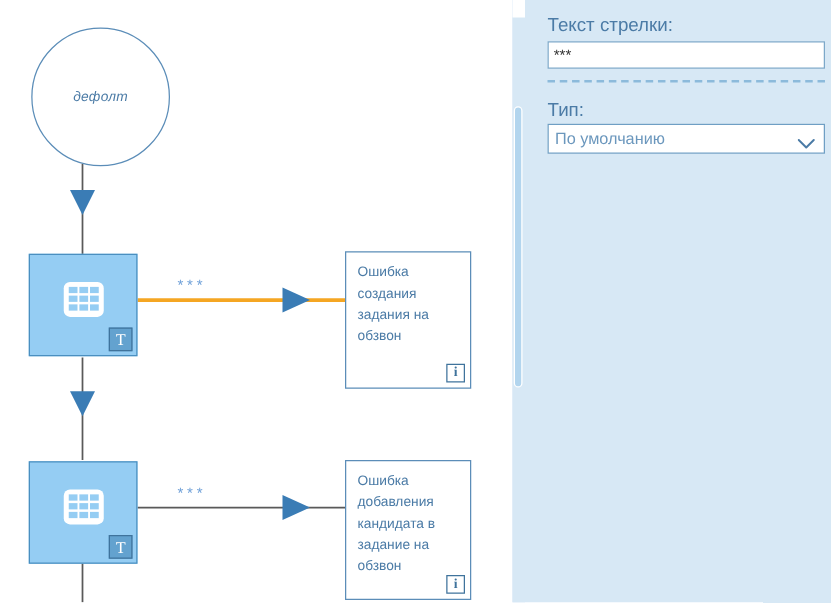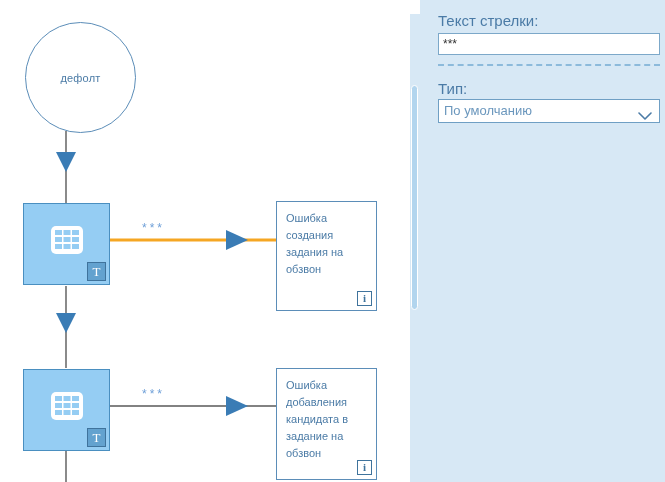--- a/index.html
+++ b/index.html
@@ -217,21 +217,21 @@
 
     <line x1="66" y1="450" x2="66" y2="482" stroke="#595959" stroke-width="1.4"></line>
 
     <line x1="110" y1="240" x2="276" y2="240" stroke="#f5a623" stroke-width="3"></line>
     <polygon points="226,230 226,250 248,240" fill="#3a7cb5"></polygon>
 
     <line x1="110" y1="406" x2="276" y2="406" stroke="#595959" stroke-width="1.4"></line>
     <polygon points="226,396 226,416 248,406" fill="#3a7cb5"></polygon>
   </svg>
 
-  <div class="start-node" style="left:25px; top:22px; width:111px; height:111px;">
+  <div class="start-node" style="left:25px; top:22px; width:111px; height:111px;font-style:italic;">
     <span class="start-node-label">дефолт</span>
   </div>
 
   <div class="task-node" style="left:23px; top:203px;">
     <span class="task-icon">
       <svg width="34" height="30" viewBox="0 0 34 30">
         <rect x="1" y="1" width="32" height="28" rx="5" ry="5" fill="#ffffff"></rect>
         <g fill="#95cdf3">
           <rect x="5" y="5" width="7" height="5"></rect>
           <rect x="13.5" y="5" width="7" height="5"></rect>

